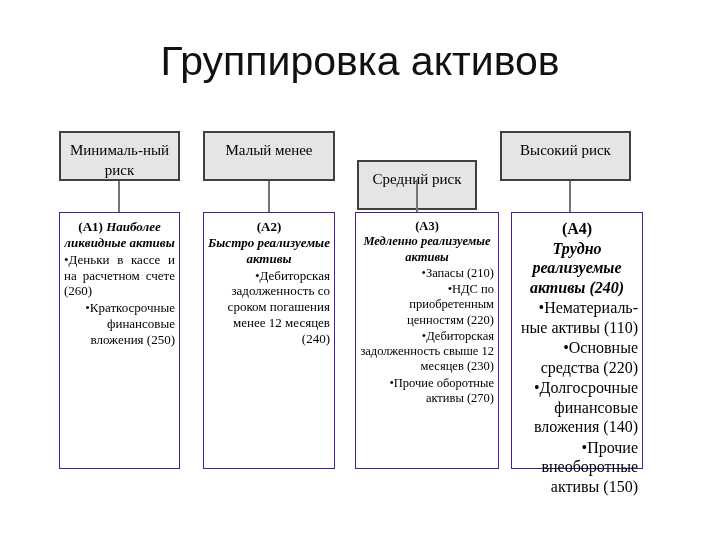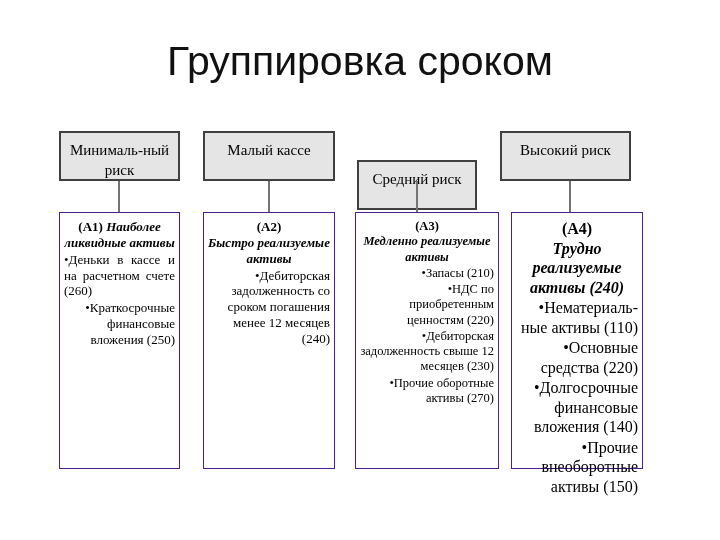--- a/index.html
+++ b/index.html
@@ -72,27 +72,27 @@
   .item { margin-top: 1px; }
   .item.center  { text-align: right; }
   .item.justify { text-align: justify; text-align-last: left; }
   .bullet { font-weight: normal; }
 </style>
 </head>
 <body>
 
 <div id="slide">
 
-  <div class="slide-title">Группировка сроком</div>
+  <div class="slide-title">Группировка активов</div>
 
   <div class="hbox c1">
     <span>Минималь-ный риск</span>
   </div>
   <div class="hbox c2">
-    <span>Малый кассе</span>
+    <span>Малый менее</span>
   </div>
   <div class="hbox c3">
     <span>Средний риск</span>
   </div>
   <div class="hbox c4">
     <span>Высокий риск</span>
   </div>
 
   <div class="connector c1"></div>
   <div class="connector c2"></div>

